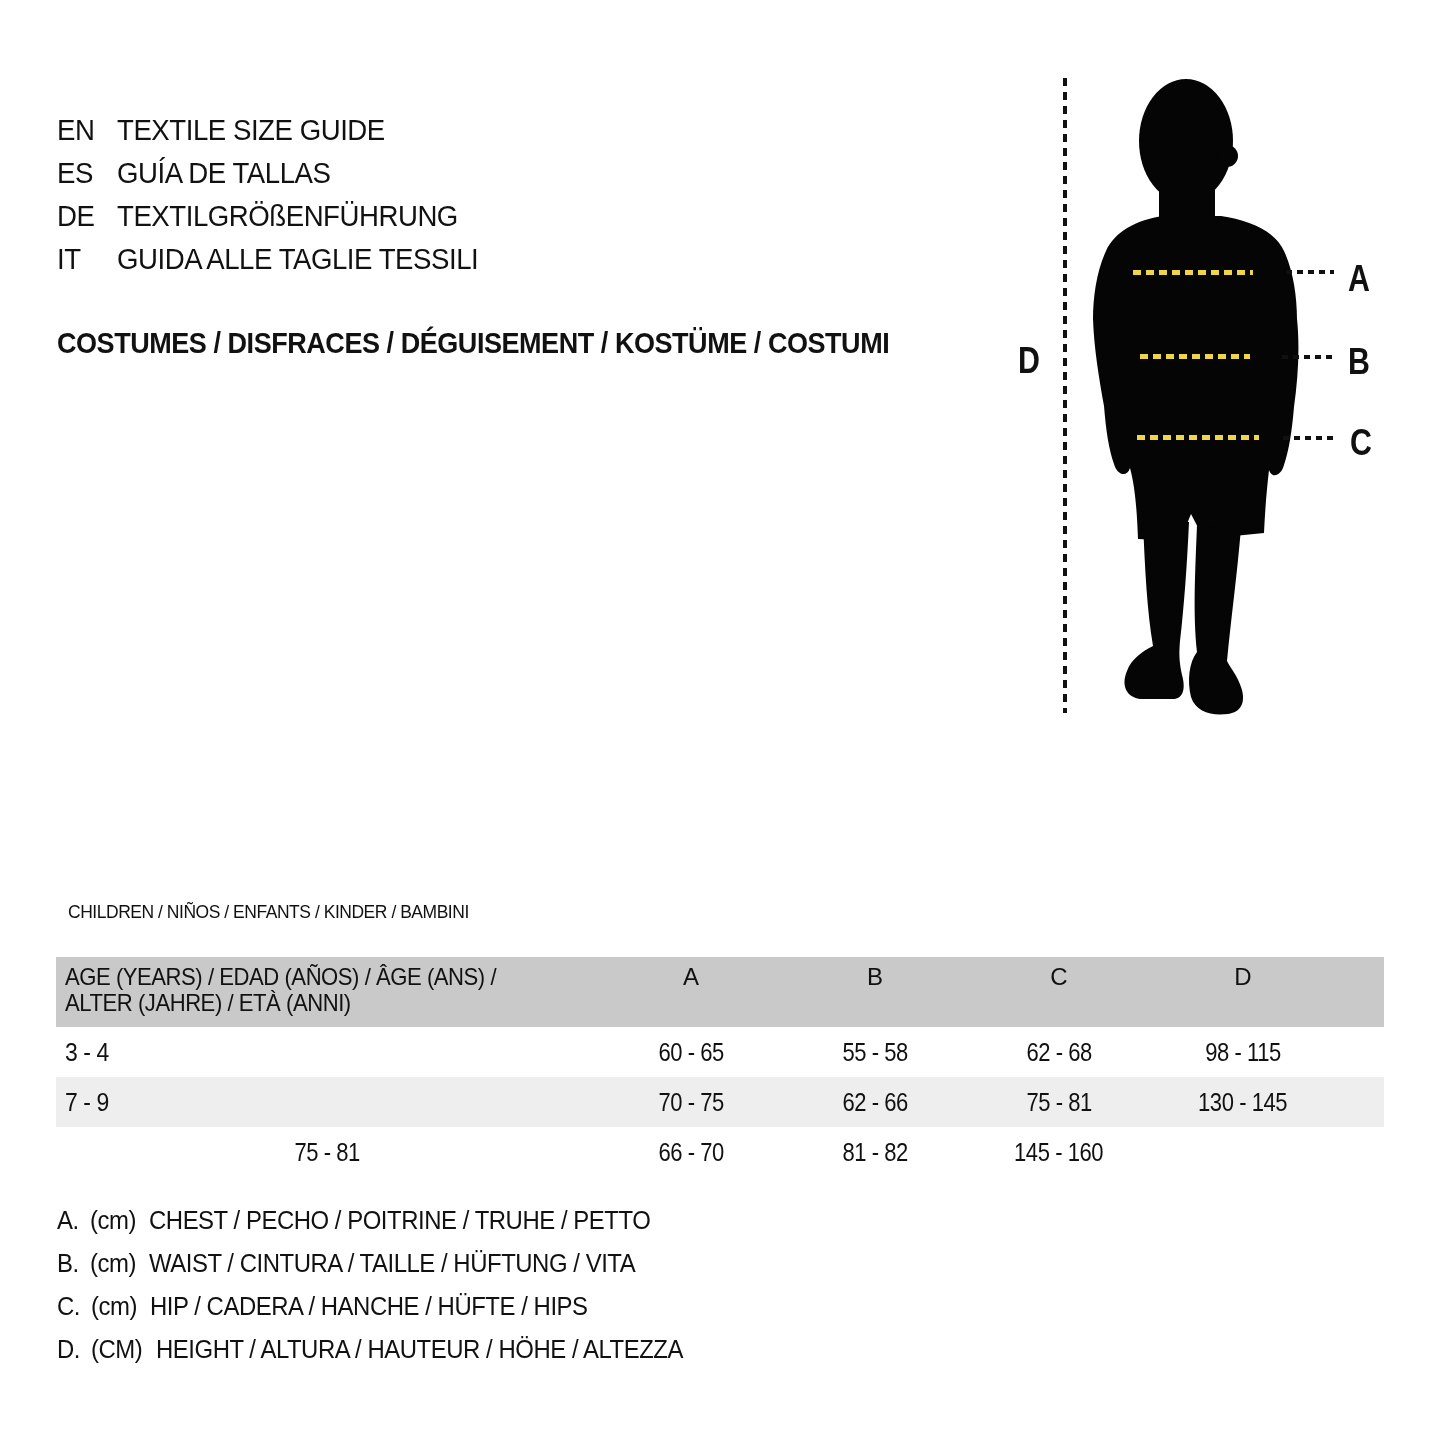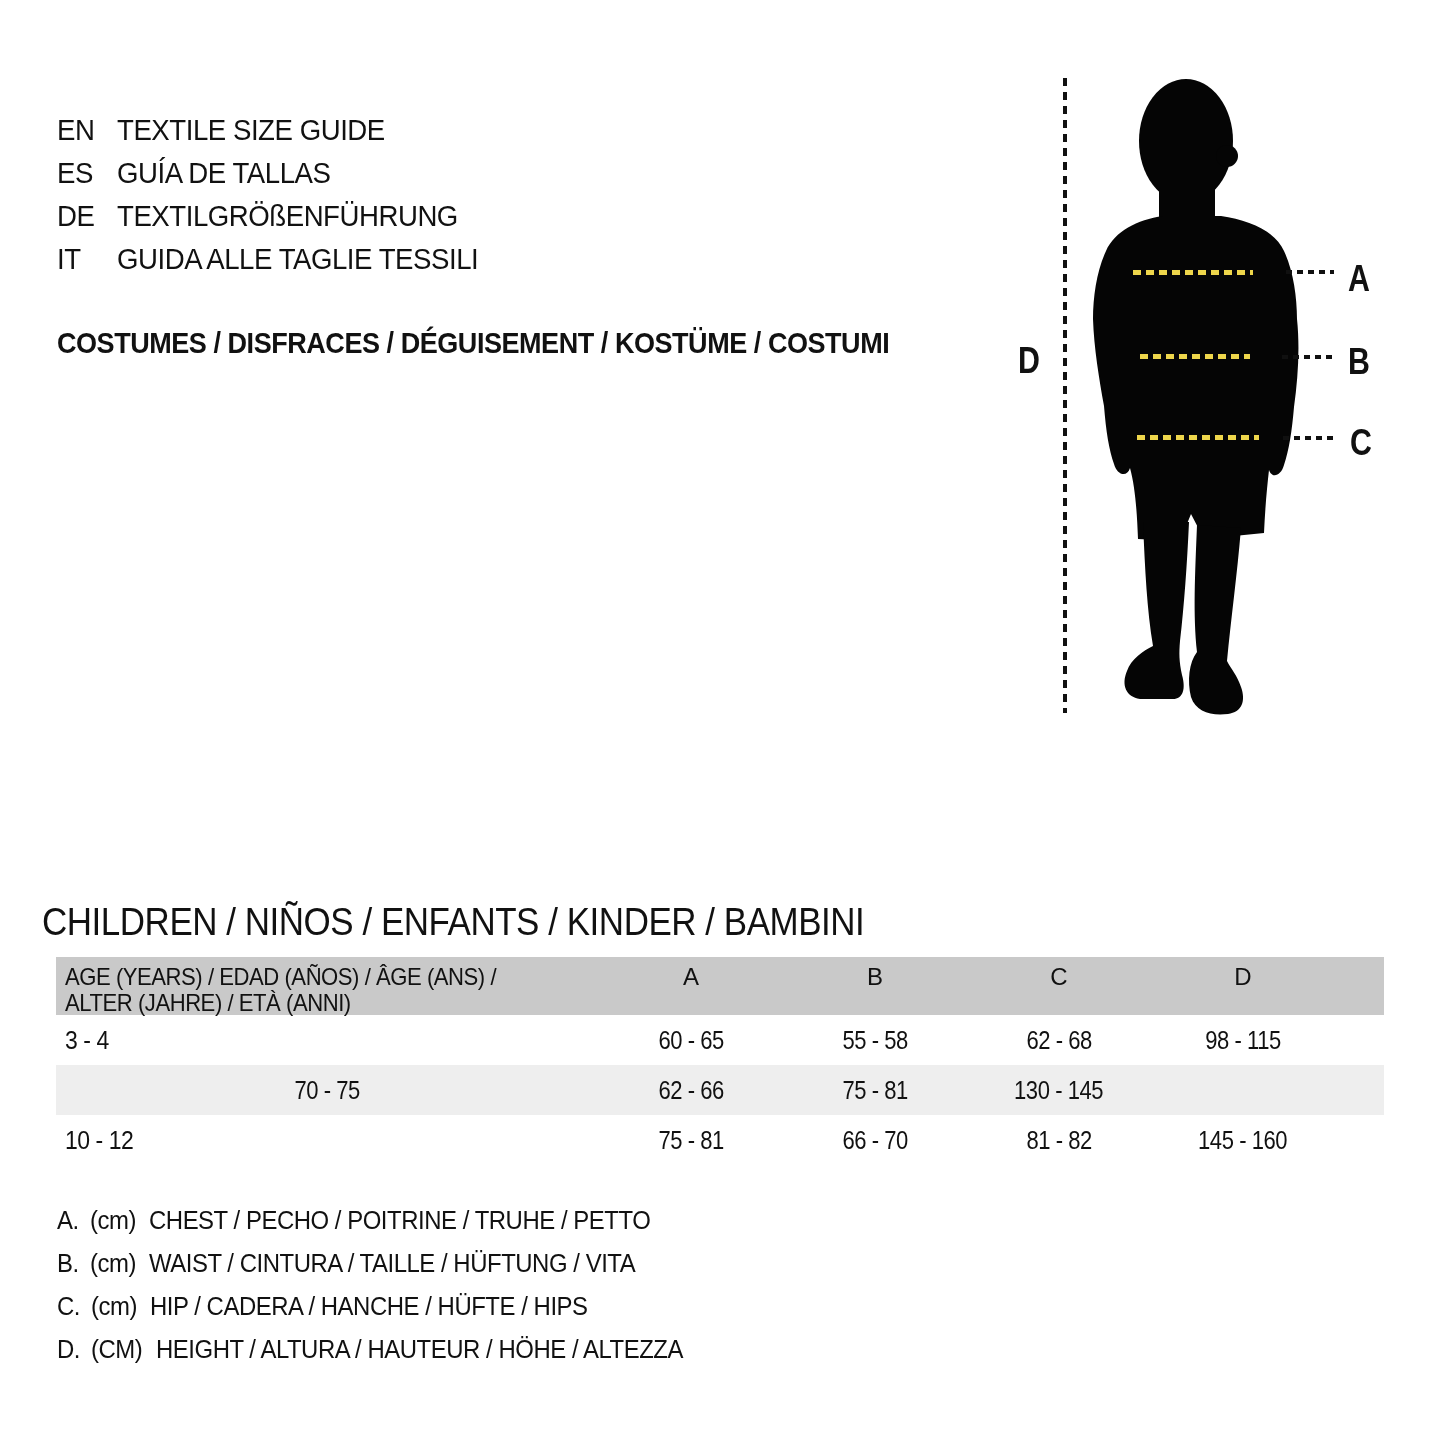--- a/index.html
+++ b/index.html
@@ -28,24 +28,24 @@
     position:absolute; left:53px; top:8px; width:4px; height:635px;
     background:repeating-linear-gradient(180deg,#101010 0 8px,transparent 8px 14px);
   }
   .silhouette { position:absolute; left:75px; top:0; width:215px; height:650px; }
   .mline-y { position:absolute; height:5px; background:repeating-linear-gradient(90deg,var(--yl) 0 8px,transparent 8px 13px); }
   .mline-k { position:absolute; height:4px; background:repeating-linear-gradient(90deg,#101010 0 6px,transparent 6px 11px); }
   .mlabel { position:absolute; font-size:37px; font-weight:bold; line-height:1; letter-spacing:-1px; }
   .mlabel span { display:inline-block; transform:scaleX(.82); transform-origin:0 50%; }
 
   
-  .children-title { position:absolute; left:42px; top:901px; font-size:38px; letter-spacing:-.5px; }
+  .children-title { position:absolute; left:68px; top:901px; font-size:19px; letter-spacing:-.5px; }
   .size-table { position:absolute; left:56px; top:957px; width:1328px; }
   .tgrid { display:grid; grid-template-columns:543px 184px 184px 184px 184px 1fr; }
-  .thead { background:#c9c9c9; height:58px; }
+  .thead { background:#c9c9c9; height:70px; }
   .thead .agecell { padding:7px 0 0 9px; font-size:24px; line-height:26px; letter-spacing:-.5px; }
   .thead .colcell { padding-top:7px; font-size:24px; line-height:26px; text-align:center; }
   .trow { height:50px; align-items:center; font-size:25px; letter-spacing:-.5px; }
   .trow:nth-child(odd) { background:#eeeeee; } 
   .trow .agecell { padding-left:9px; }
   .trow .valcell { text-align:center;text-decoration:underline; }
 
   
   .legend { position:absolute; left:57px; top:1199px; }
   .legend-line { display:flex; height:43px; align-items:center; font-size:26px; letter-spacing:-.5px; }
@@ -136,29 +136,29 @@
       <div class="agecell"><span class="cond">3 - 4</span></div>
       <div class="valcell"><span class="cond-c">60 - 65</span></div>
       <div class="valcell"><span class="cond-c">55 - 58</span></div>
       <div class="valcell"><span class="cond-c">62 - 68</span></div>
       <div class="valcell"><span class="cond-c">98 - 115</span></div>
       <div></div>
     </div>
 
 
     <div class="tgrid trow">
+      <div class="agecell"><span class="cond">7 - 9</span></div>
       <div class="valcell"><span class="cond-c">70 - 75</span></div>
       <div class="valcell"><span class="cond-c">62 - 66</span></div>
       <div class="valcell"><span class="cond-c">75 - 81</span></div>
       <div class="valcell"><span class="cond-c">130 - 145</span></div>
       <div></div>
     </div>
 
     <div class="tgrid trow">
-      <div class="agecell"><span class="cond">10 - 12</span></div>
       <div class="valcell"><span class="cond-c">75 - 81</span></div>
       <div class="valcell"><span class="cond-c">66 - 70</span></div>
       <div class="valcell"><span class="cond-c">81 - 82</span></div>
       <div class="valcell"><span class="cond-c">145 - 160</span></div>
       <div></div>
     </div>
   </div>
 
   <div class="legend">
     <div class="legend-line">

